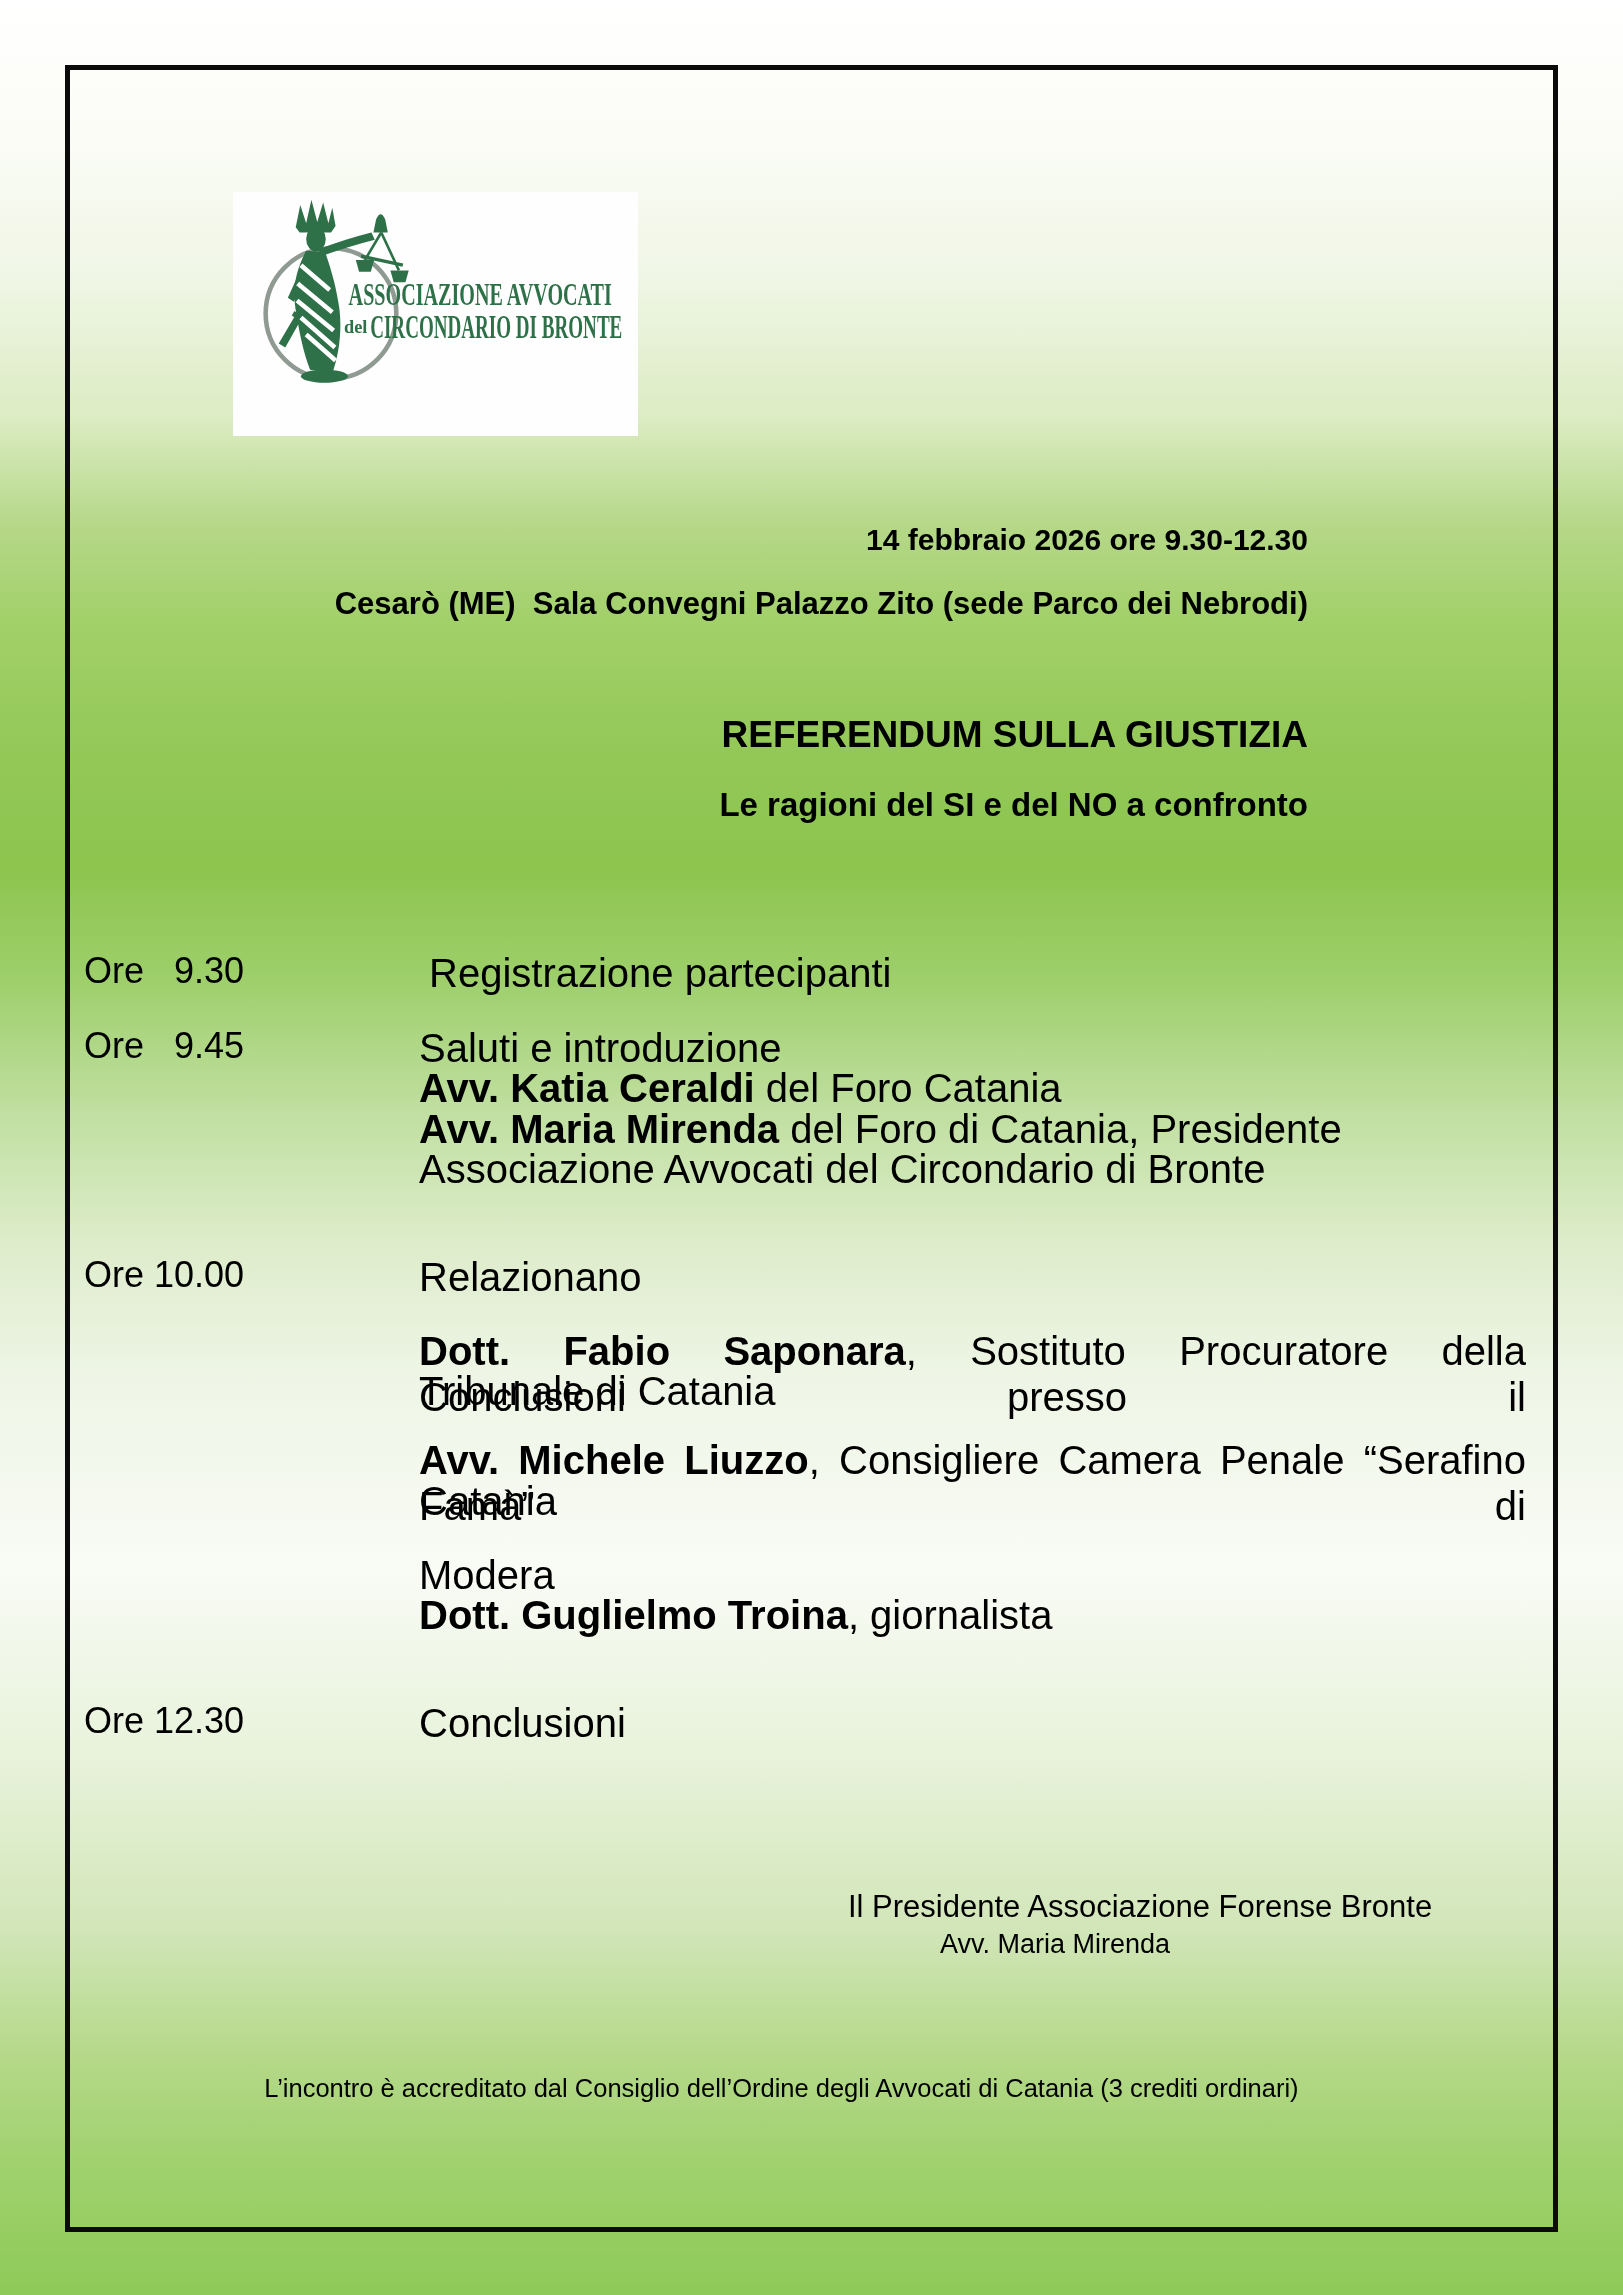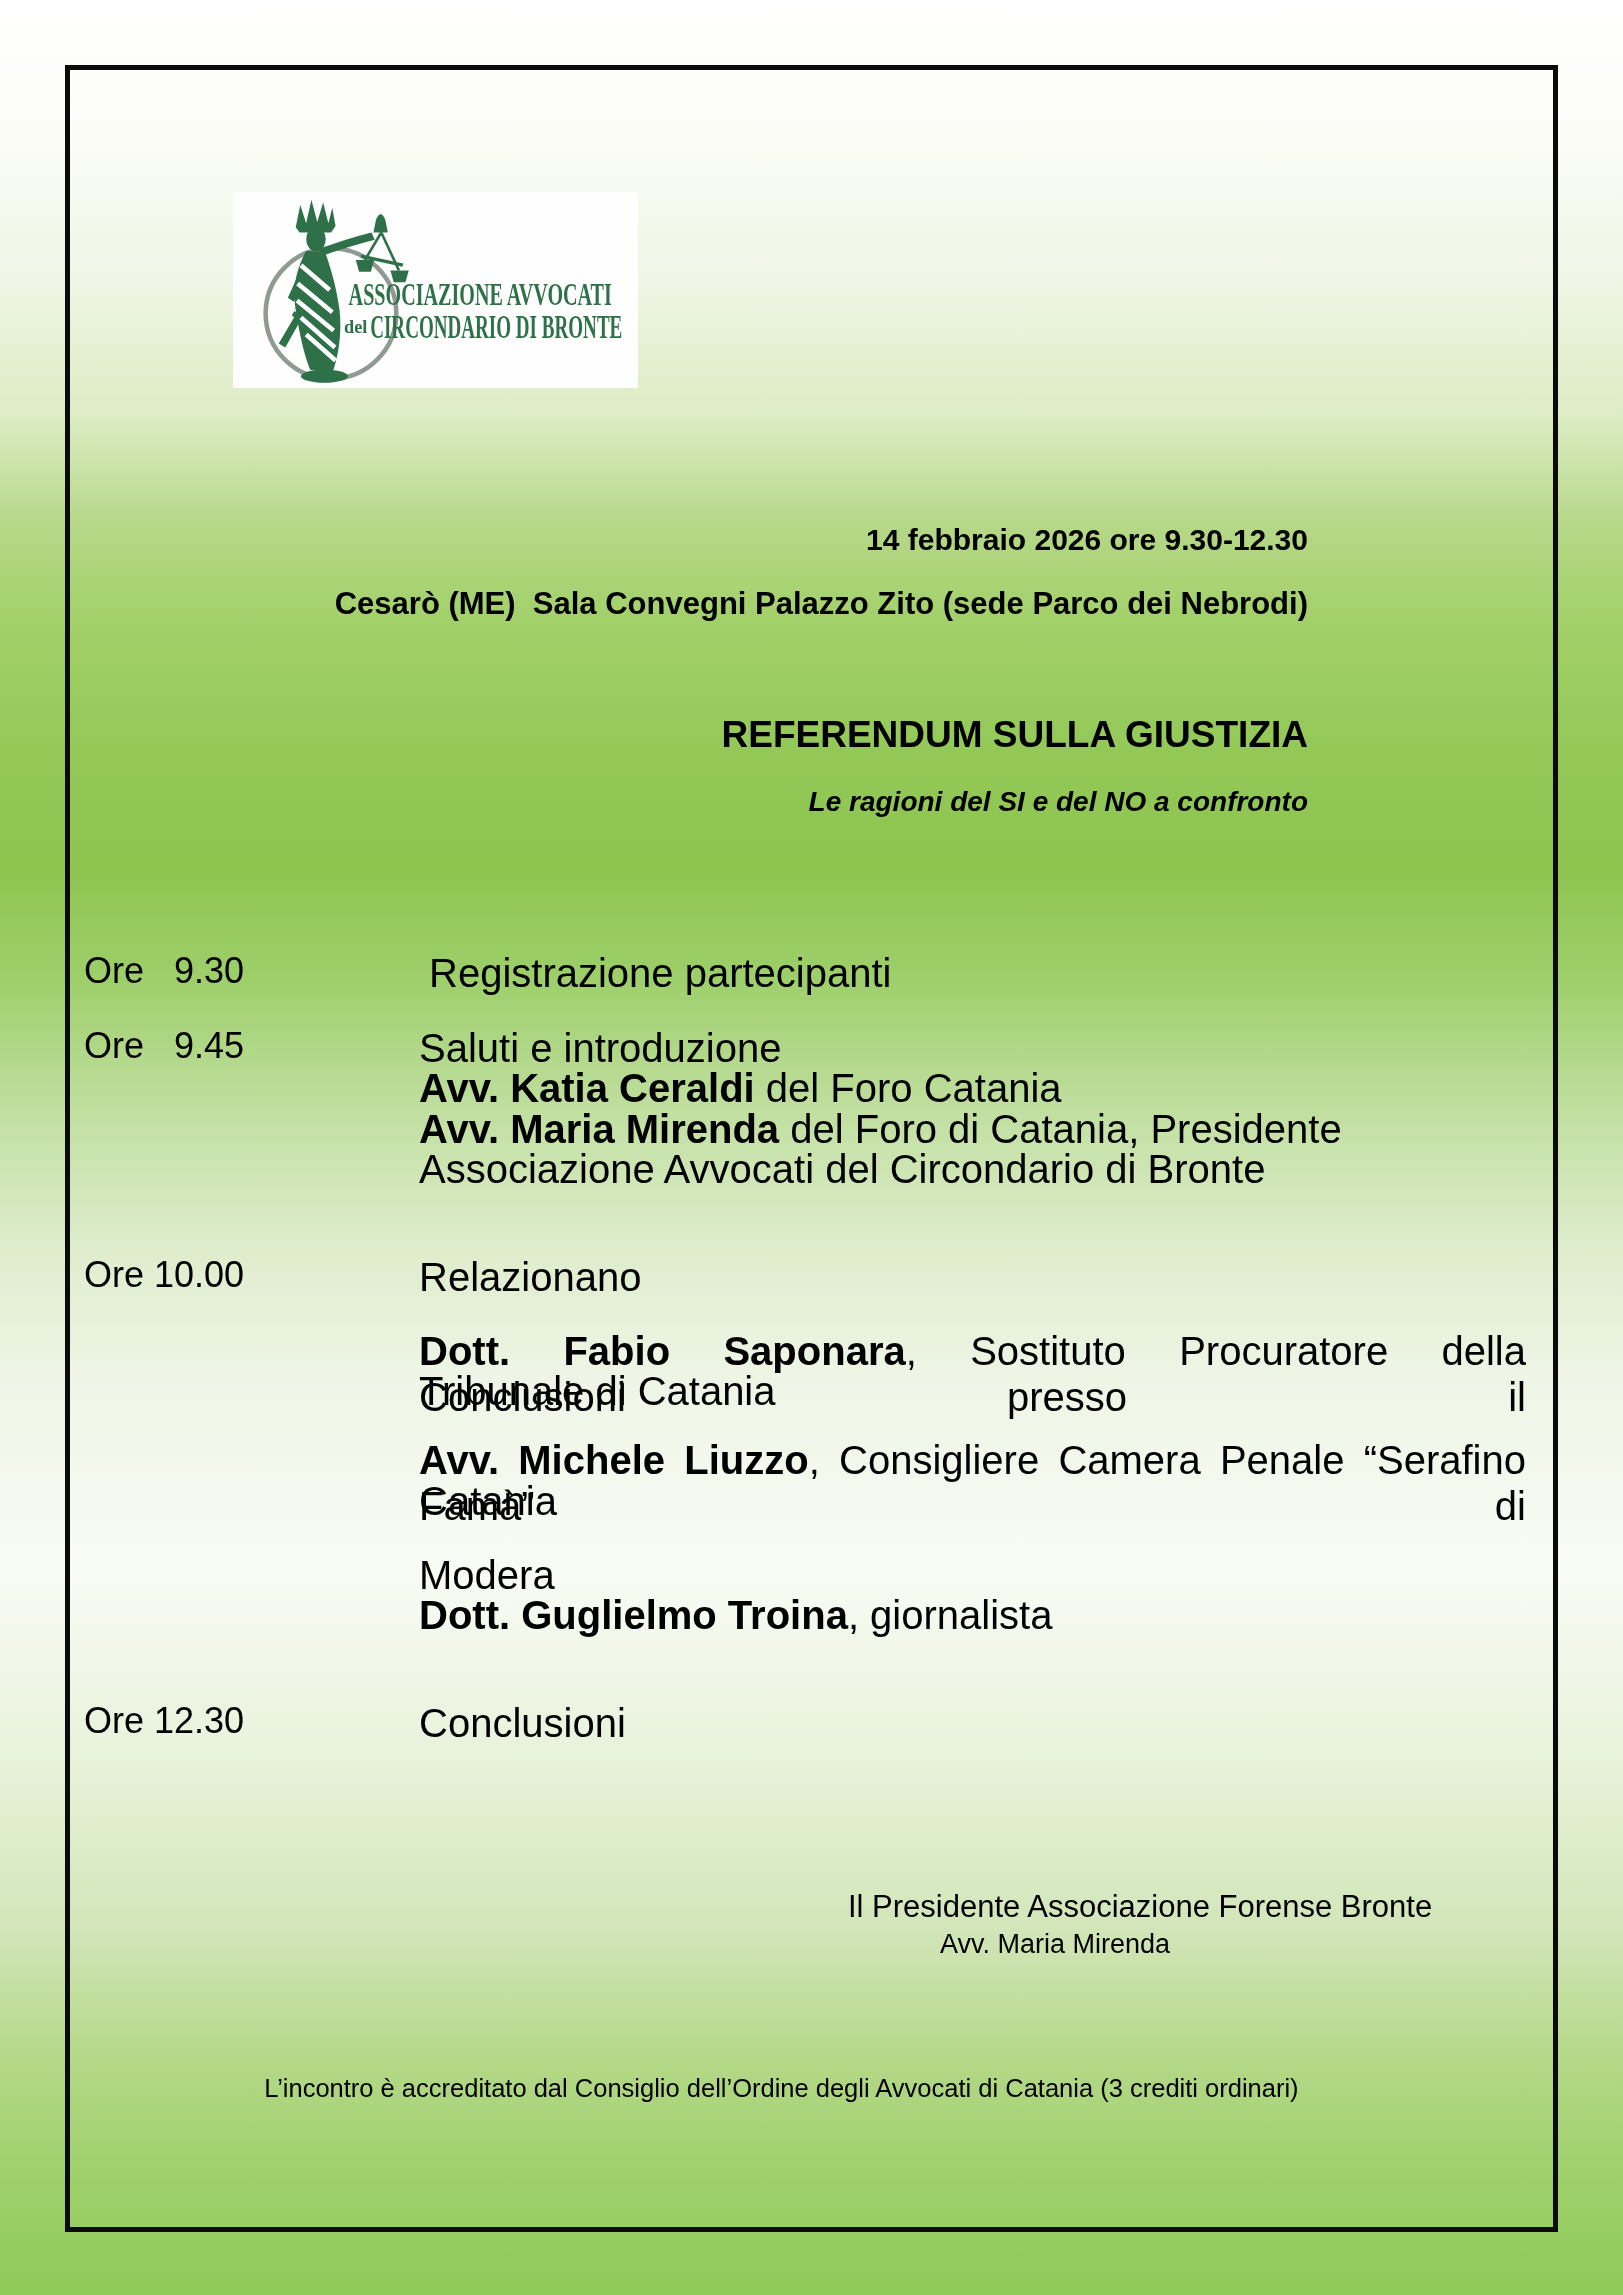--- a/index.html
+++ b/index.html
@@ -33,35 +33,35 @@
   .frame {
     position: absolute;
     left: 65px; top: 65px;
     width: 1493px; height: 2167px;
     border: 5.9px solid #0b0b0b;
     box-sizing: border-box;
   }
   .logo {
     position: absolute;
     left: 233px; top: 192px;
-    width: 405px; height: 196px;
+    width: 405px; height: 244px;
     background: #fefefe;
   }
   .line-center {
     position: absolute;
     left: 65px; width: 1243px;
     text-align: right;
     font-weight: bold;
     line-height: 1.1;
     white-space: pre;
   }
   .date     { top: 523px;  font-size: 30px; }
   .location { top: 587px;  font-size: 31px; }
   .title    { top: 715px; font-size: 37px; letter-spacing: 0px; }
-  .subtitle { top: 787px; font-size: 28px; font-style: italic; }
+  .subtitle { top: 787px; font-size: 33px; }
   .t {
     position: absolute;
     left: 84px;
     font-size: 36px;
     line-height: 1.15;
     white-space: pre;
   }
   .c {
     position: absolute;
     left: 419px;

